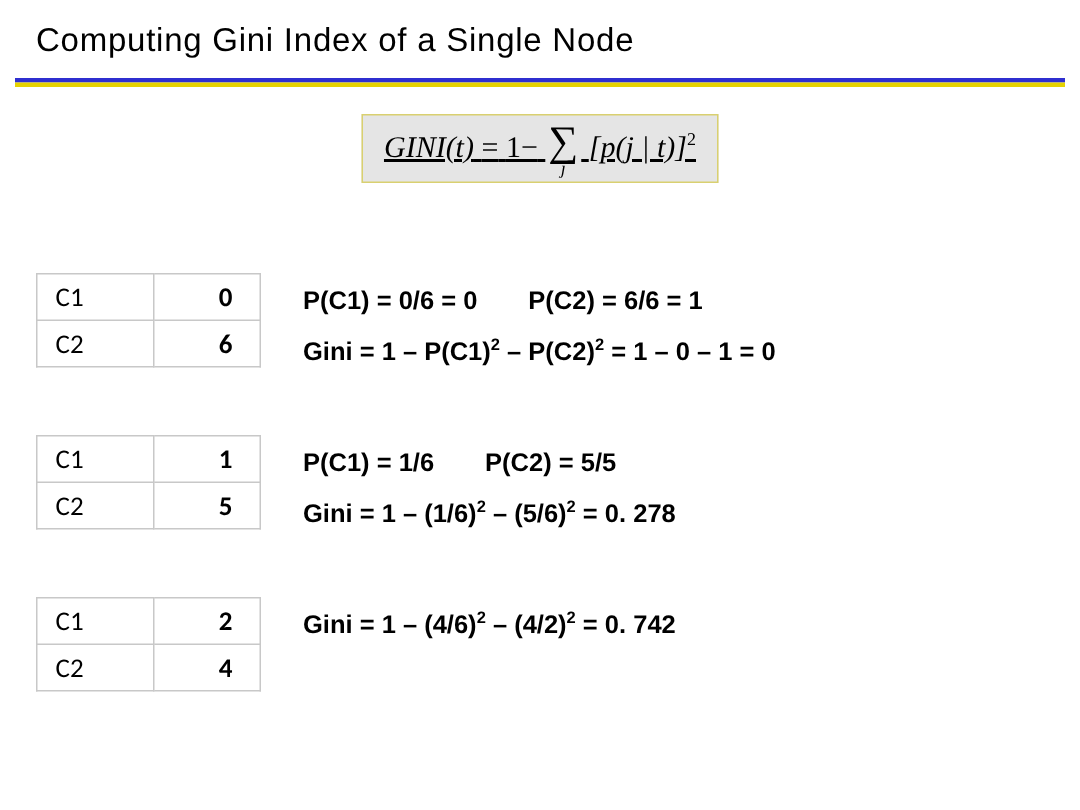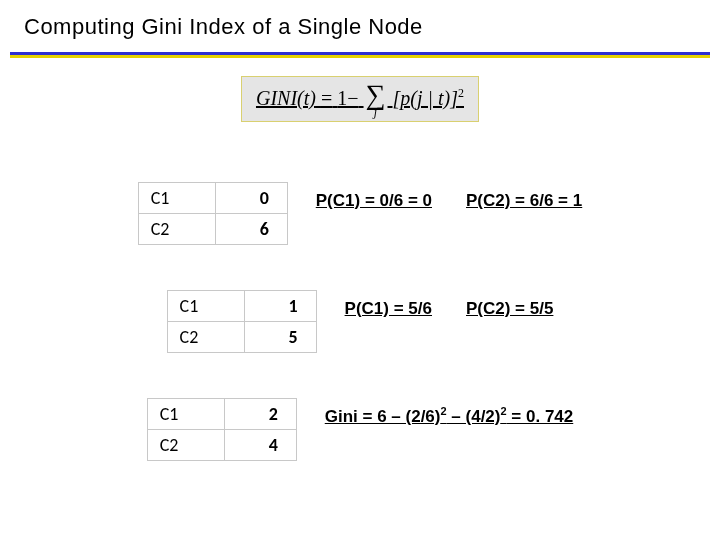--- a/index.html
+++ b/index.html
@@ -59,21 +59,20 @@
   .formula .sig .sub { font-size: 12px; display: block; font-style: italic; }
   .formula sup { font-size: 12px; font-style: normal; }
 
   .rowblock {
     position: absolute;
     left: 24px;
     right: 24px;
     display: flex;
     align-items: flex-start;
     gap: 28px;
-    justify-content: center;
   }
   .rowblock.r1 { top: 182px; }
   .rowblock.r2 { top: 290px; }
   .rowblock.r3 { top: 398px; }
 
   table.mini {
     border-collapse: collapse;
     font-family: Calibri, Arial, sans-serif;
     font-size: 18px;
     min-width: 150px;
@@ -88,21 +87,20 @@
     text-align: right;
     font-weight: 700;
     padding-right: 18px;
   }
 
   .calc {
     font-size: 17px;
     font-weight: 700;
     line-height: 2.0;
     padding-top: 2px;
-    text-decoration: underline;
   }
   .calc .line { white-space: nowrap; }
   .calc sup { font-size: 11px; }
   .gap { display: inline-block; width: 34px; }
 </style>
 </head>
 <body>
 
 <div class="title">Computing Gini Index of a Single Node</div>
 <div class="rule">
@@ -133,54 +131,60 @@
     <tr>
       <td>C2</td>
       <td class="v">6</td>
     </tr>
   </tbody>
     </table>
   <div class="calc">
     <div class="line">
       <span>P(C1) = 0/6 = 0</span><span class="gap"></span><span>P(C2) = 6/6 = 1</span>
     </div>
+    <div class="line">
+      <span>Gini = 1 – P(C1)</span><sup>2</sup><span> – P(C2)</span><sup>2</sup><span> = 1 – 0 – 1 = 0</span>
+    </div>
   </div>
 </div>
 
 <div class="rowblock r2">
   <table class="mini">
     <tbody>
         <tr>
       <td>C1</td>
       <td class="v">1</td>
     </tr>
     <tr>
       <td>C2</td>
       <td class="v">5</td>
     </tr>
   </tbody>
     </table>
   <div class="calc">
     <div class="line">
-      <span>P(C1) = 5/6</span><span class="gap"></span><span>P(C2) = 5/5</span>
+      <span>P(C1) = 1/6</span><span class="gap"></span><span>P(C2) = 5/5</span>
+    </div>
+    <div class="line">
+      <span>Gini = 1 – (1/6)</span><sup>2</sup><span> – (5/6)</span><sup>2</sup><span> = 0. 278</span>
     </div>
   </div>
 </div>
 
 <div class="rowblock r3">
   <table class="mini">
     <tbody>
         <tr>
       <td>C1</td>
       <td class="v">2</td>
     </tr>
     <tr>
       <td>C2</td>
       <td class="v">4</td>
     </tr>
   </tbody>
     </table>
   <div class="calc">
     <div class="line">
-      <span>Gini = 6 – (2/6)</span><sup>2</sup><span> – (4/2)</span><sup>2</sup><span> = 0. 742</span>
+      <span>Gini = 1 – (4/6)</span><sup>2</sup><span> – (4/2)</span><sup>2</sup><span> = 0. 742</span>
     </div>
   </div>
 </div>
 
 </body></html>

